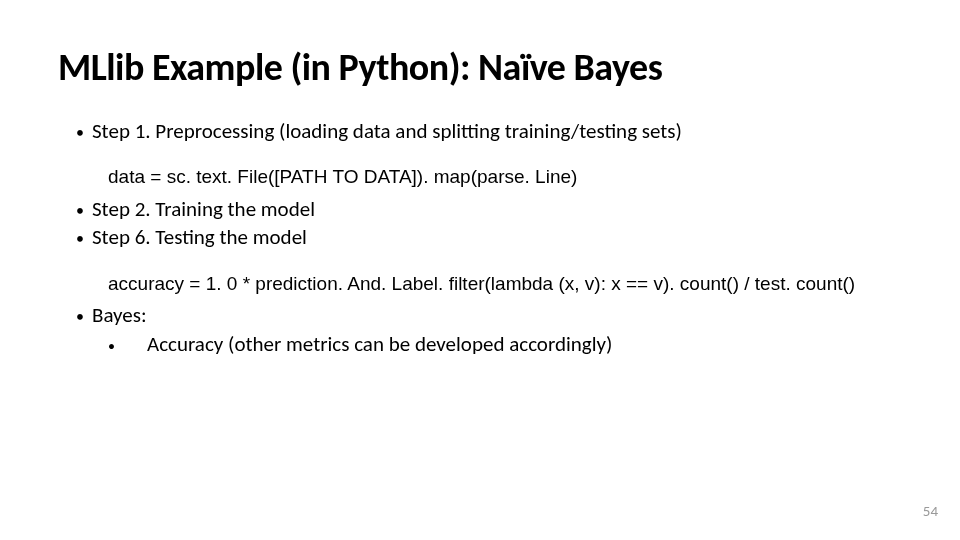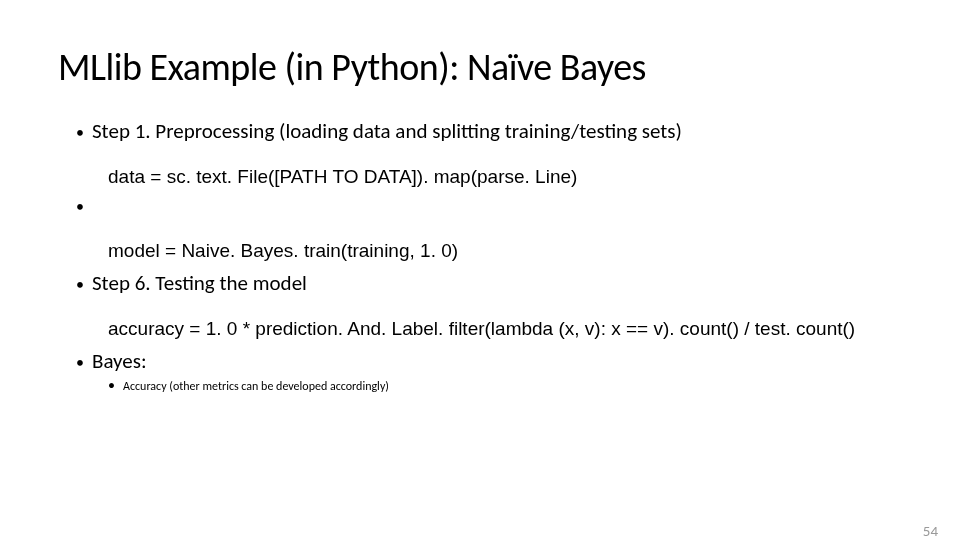--- a/index.html
+++ b/index.html
@@ -1,29 +1,29 @@
 <!DOCTYPE html>
 <html><head>
 <meta charset="utf-8">
 <style>
   * { margin: 0; padding: 0; box-sizing: border-box; }
   html, body { width: 960px; height: 540px; background: #fff; font-family: "Segoe UI", "Calibri", Arial, sans-serif; color: #000; }
   .slide { position: relative; width: 960px; height: 540px; padding: 44px 58px 0 58px; }
-  .title { font-size: 38px; font-weight: 400; letter-spacing: -0.5px; margin-bottom: 28px; }
+  .title { font-size: 38px; font-weight: 700; letter-spacing: -0.5px; margin-bottom: 28px; }
   ul.main { list-style: none; padding-left: 18px; }
   ul.main > li { margin-bottom: 2px; }
   .bullet-row { display: flex; align-items: baseline; }
   .bullet-dot { font-size: 16px; margin-right: 8px; line-height: 1.4; }
   .step-label { font-size: 21px; font-weight: 400; }
   .code-block { padding-left: 32px; margin-top: 20px; margin-bottom: 6px; }
   .code-line { font-family: Arial, "Helvetica Neue", sans-serif; font-size: 19px; font-weight: 400; line-height: 1.35; }
   ul.sub { list-style: none; padding-left: 32px; margin-top: 2px; }
   ul.sub .bullet-dot { font-size: 14px; }
-  ul.sub .step-label { font-size: 12px; }
-  .page-num { position: absolute; right: 22px; bottom: 0; font-size: 15px; color: #9a9a9a; }
+  ul.sub .step-label { font-size: 21px; margin-left: 24px; }
+  .page-num { position: absolute; right: 22px; bottom: 20px; font-size: 15px; color: #9a9a9a; }
 </style>
 </head>
 <body>
 
 <div class="slide">
   <h1 class="title">MLlib Example (in Python): Naïve Bayes</h1>
 
   <ul class="main">
 
     <li>
@@ -32,23 +32,21 @@
         <span class="step-label">Step 1. Preprocessing (loading data and splitting training/testing sets)</span>
       </div>
       <div class="code-block">
         <div class="code-line">data = sc. text. File([PATH TO DATA]). map(parse. Line)</div>
       </div>
     </li>
 
     <li>
       <div class="bullet-row">
         <span class="bullet-dot">•</span>
-      </div>
-      <div class="code-block">
-        <div class="code-line">model = Naive. Bayes. train(training, 1. 0)</div>
+        <span class="step-label">Step 2. Training the model</span>
       </div>
     </li>
 
     <li>
       <div class="bullet-row">
         <span class="bullet-dot">•</span>
         <span class="step-label">Step 6. Testing the model</span>
       </div>
       <div class="code-block">
         <div class="code-line">accuracy = 1. 0 * prediction. And. Label. filter(lambda (x, v): x == v). count() / test. count()</div>

